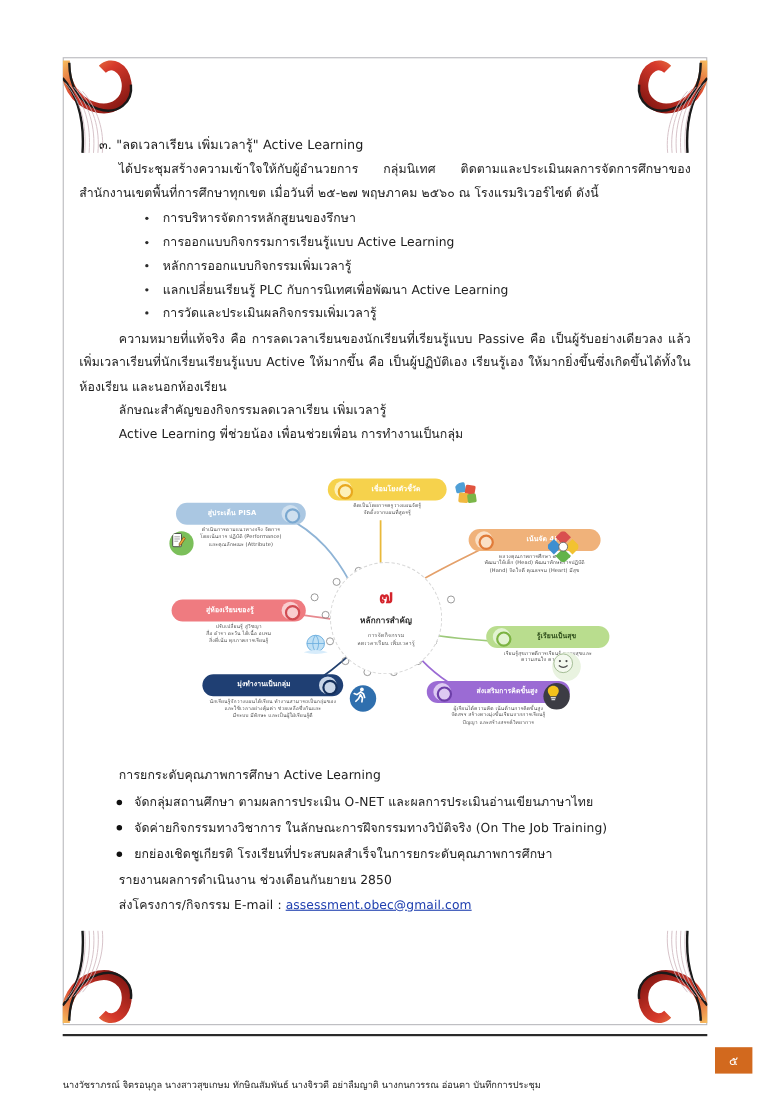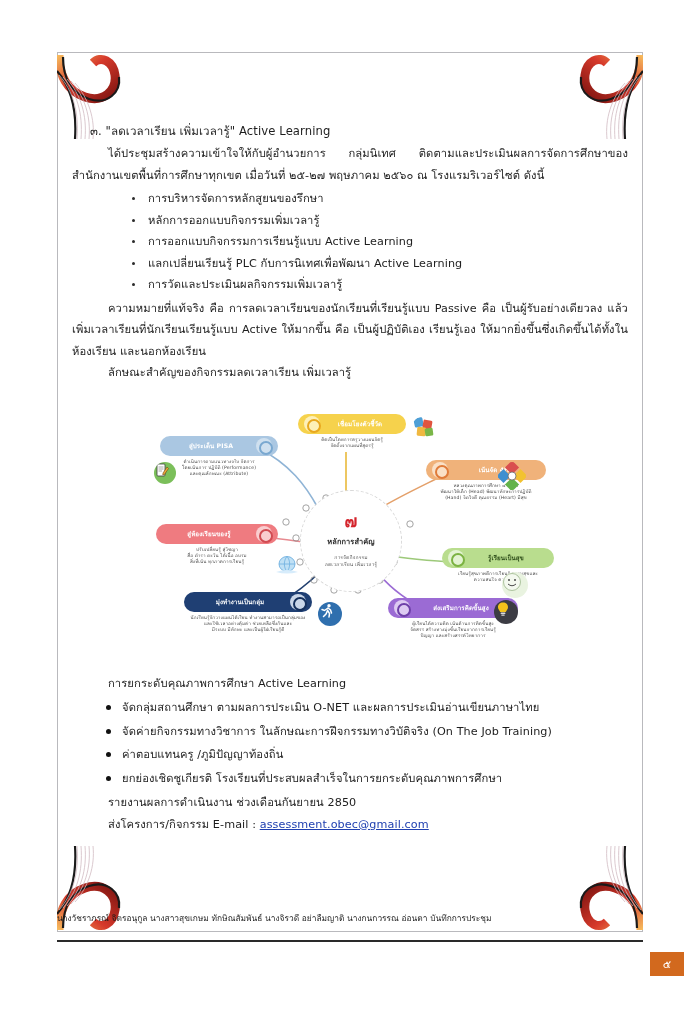--- a/index.html
+++ b/index.html
@@ -195,21 +195,21 @@
 
   
   .footer-rule {
     position: absolute;
     left: 57px; top: 940px;
     width: 586px; height: 2px;
     background: #2a2a2a;
   }
   .footer-text {
     position: absolute;
-    left: 57px; top: 912px;
+    left: 57px; top: 980px;
     width: 520px;
     font-size: 8.4px;
     line-height: 12px;
     color: #1b1b1b;
     white-space: nowrap;
   }
   .page-badge {
     position: absolute;
     left: 650px; top: 952px;
     width: 34px; height: 24px;
@@ -299,29 +299,30 @@
   </div>
 
   <div class="content body-text">
 
     <div class="heading-line">๓. "ลดเวลาเรียน เพิ่มเวลารู้" Active Learning</div>
 
     <p class="para">ได้ประชุมสร้างความเข้าใจให้กับผู้อำนวยการ กลุ่มนิเทศ ติดตามและประเมินผลการจัดการศึกษาของสำนักงานเขตพื้นที่การศึกษาทุกเขต เมื่อวันที่ ๒๕-๒๗ พฤษภาคม ๒๕๖๐ ณ โรงแรมริเวอร์ไซต์ ดังนี้</p>
 
     <ul class="bullets">
       <li>การบริหารจัดการหลักสูยนของรึกษา</li>
+      <li>การออกแบบกิจกรรมการเรียนรู้แบบ Active Learning</li>
       <li>หลักการออกแบบกิจกรรมเพิ่มเวลารู้</li>
-      <li>การออกแบบกิจกรรมการเรียนรู้แบบ Active Learning</li>
       <li>แลกเปลี่ยนเรียนรู้ PLC กับการนิเทศเพื่อพัฒนา Active Learning</li>
       <li>การวัดและประเมินผลกิจกรรมเพิ่มเวลารู้</li>
     </ul>
 
     <p class="para">ความหมายที่แท้จริง คือ การลดเวลาเรียนของนักเรียนที่เรียนรู้แบบ Passive คือ เป็นผู้รับอย่างเดียวลง แล้วเพิ่มเวลาเรียนที่นักเรียนเรียนรู้แบบ Active ให้มากขึ้น คือ เป็นผู้ปฏิบัติเอง เรียนรู้เอง ให้มากยิ่งขึ้นซึ่งเกิดขึ้นได้ทั้งในห้องเรียน และนอกห้องเรียน</p>
 
     <p class="sub-line">ลักษณะสำคัญของกิจกรรมลดเวลาเรียน เพิ่มเวลารู้</p>
+    <p class="sub-line">Active Learning พี่ช่วยน้อง เพื่อนช่วยเพื่อน การทำงานเป็นกลุ่ม</p>
 
     <div class="diagram">
 
       <svg width="400" height="255" viewBox="0 0 400 255">
         <g fill="none" stroke-width="1.6">
           <path d="M108 36 C140 52 156 74 168 96" stroke="#8fb4d6"></path>
           <path d="M196 40 C196 64 196 78 196 92" stroke="#e9b93a"></path>
           <path d="M296 62 C268 76 242 88 224 100" stroke="#e4a06a"></path>
           <path d="M300 150 C272 148 248 146 232 142" stroke="#9dc97a"></path>
           <path d="M272 196 C250 184 236 172 226 158" stroke="#9b6bd4"></path>
@@ -508,21 +509,20 @@
           <div>ลดเวลาเรียน เพิ่มเวลารู้</div>
         </div>
       </div>
     </div>
 
     <p class="sub-line" style="">การยกระดับคุณภาพการศึกษา Active Learning</p>
 
     <ul class="bullets big">
       <li>จัดกลุ่มสถานศึกษา ตามผลการประเมิน O-NET และผลการประเมินอ่านเขียนภาษาไทย</li>
       <li>จัดค่ายกิจกรรมทางวิชาการ ในลักษณะการฝึจกรรมทางวิบัติจริง (On The Job Training)</li>
-      <li>ค่าตอบแทนครู /ภูมิปัญญาท้องถิ่น</li>
       <li>ยกย่องเชิดชูเกียรติ โรงเรียนที่ประสบผลสำเร็จในการยกระดับคุณภาพการศึกษา</li>
     </ul>
 
     <p class="sub-line">รายงานผลการดำเนินงาน ช่วงเดือนกันยายน 2850</p>
     <p class="sub-line">
       <span>ส่งโครงการ/กิจกรรม   E-mail : </span><a class="mail" href="#">assessment.obec@gmail.com</a>
     </p>
 
   </div>
 

